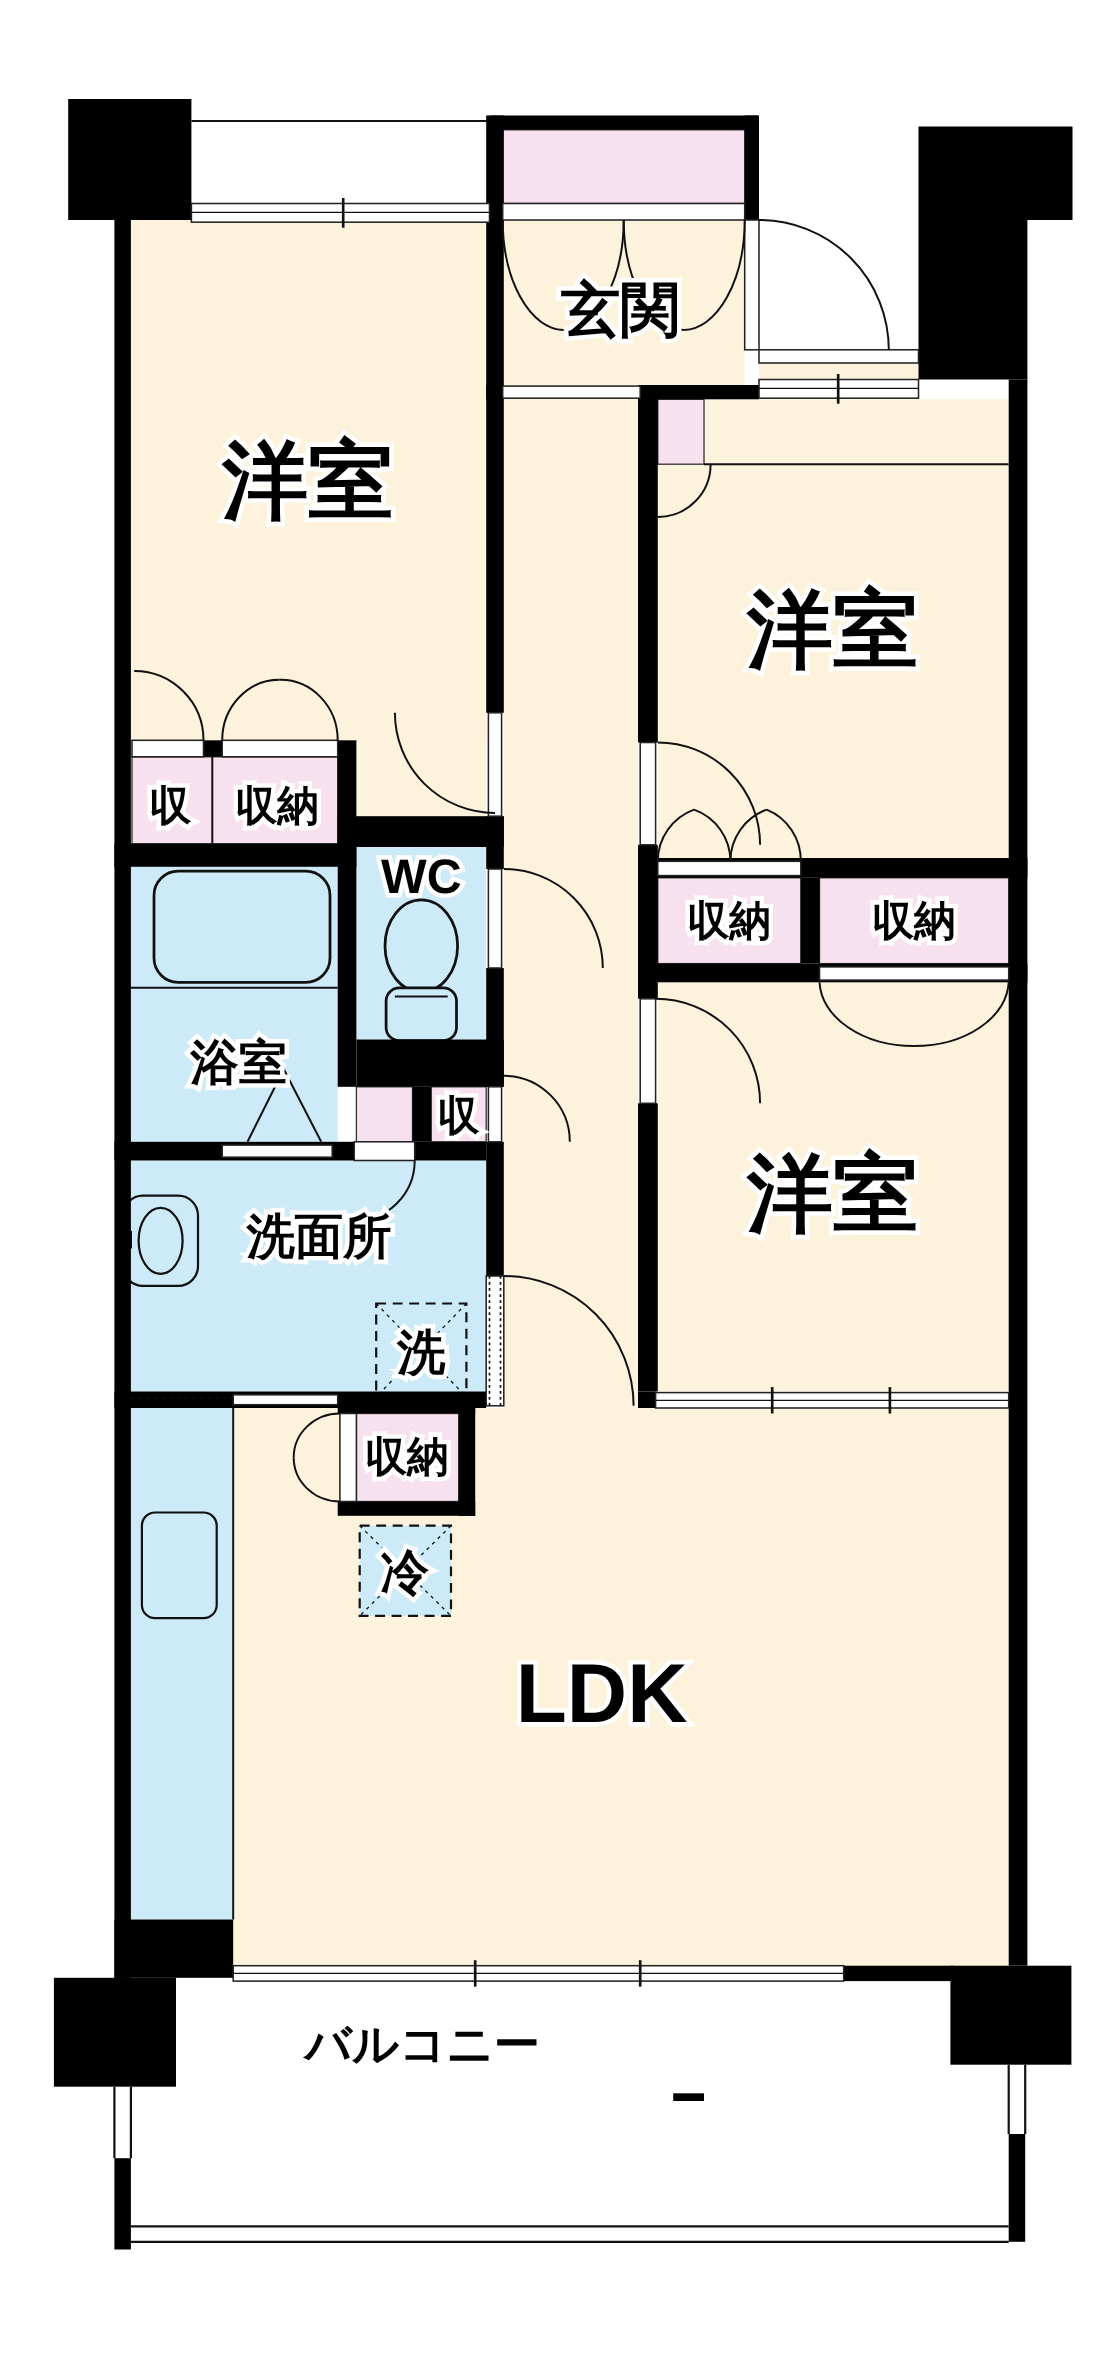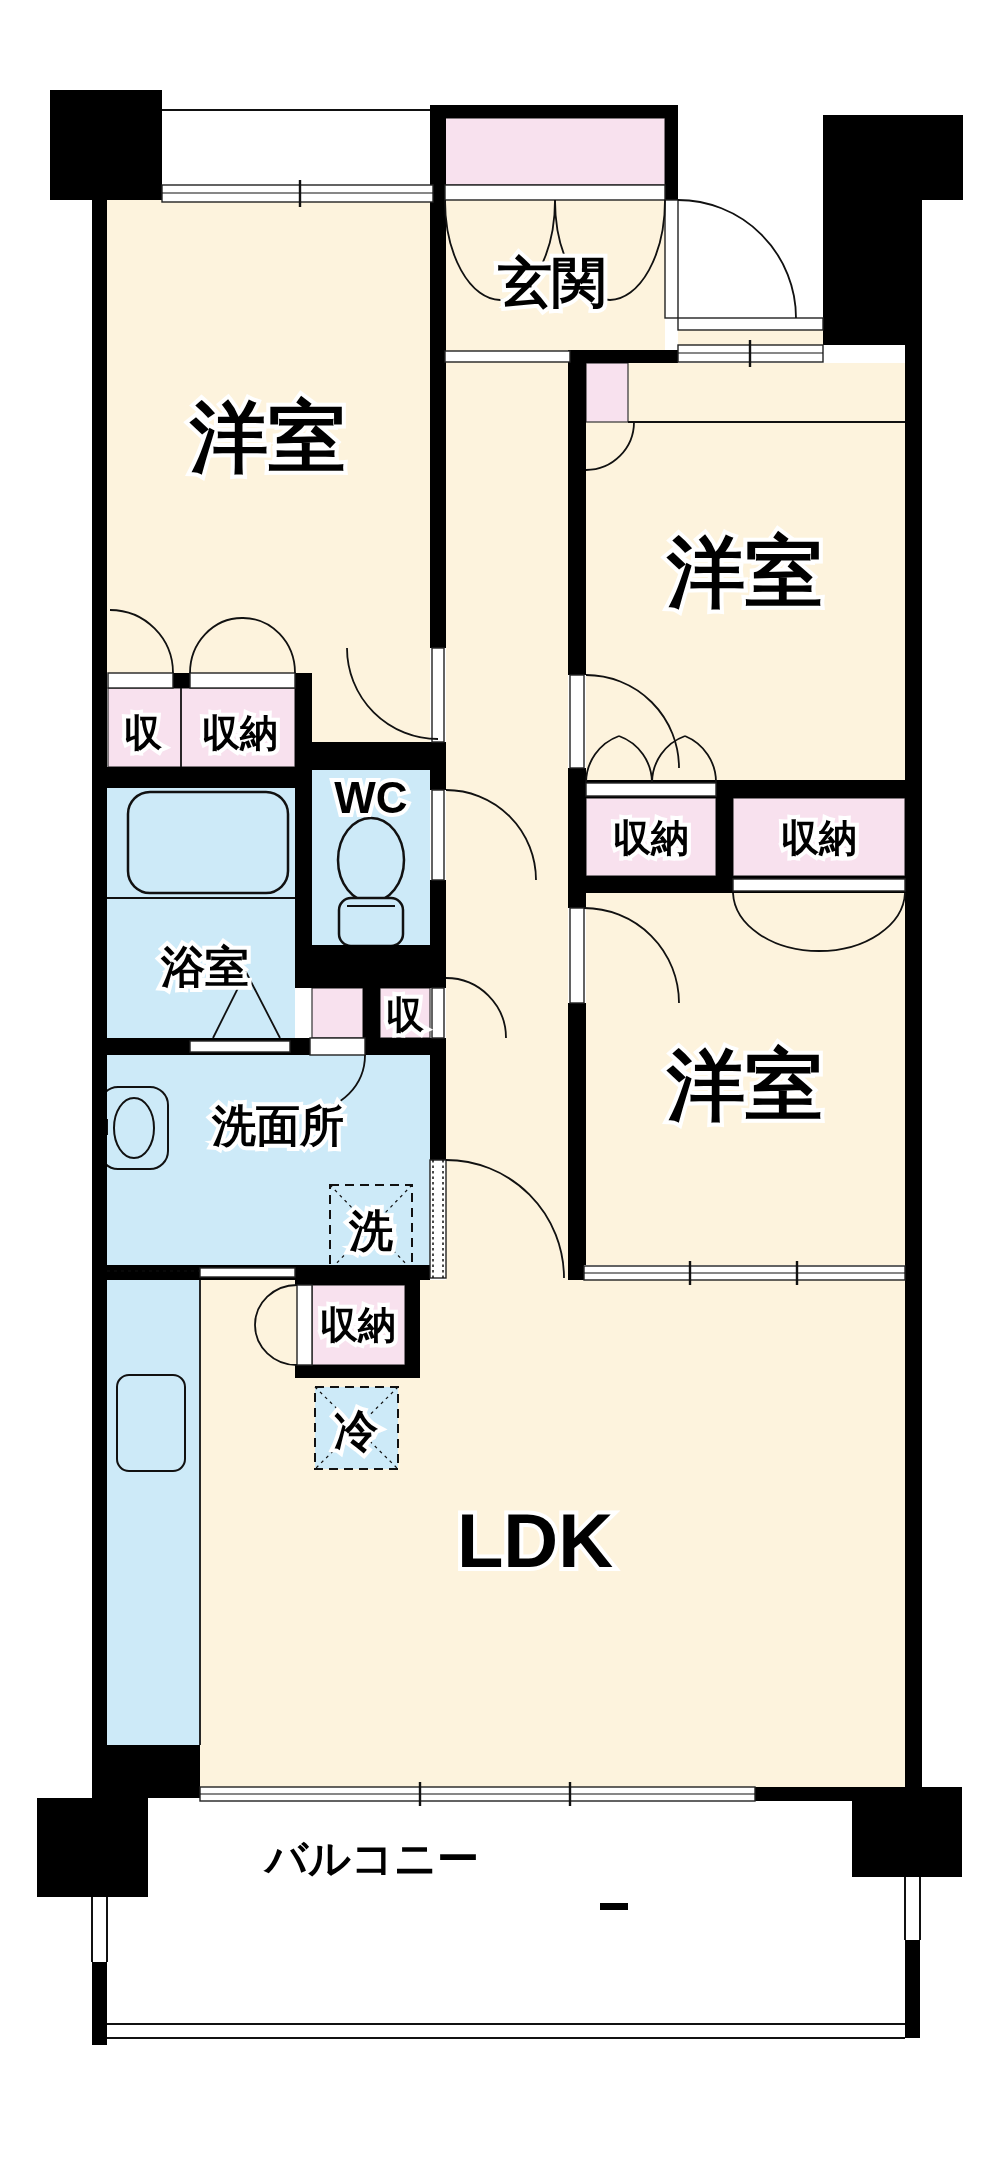--- a/index.html
+++ b/index.html
@@ -1,17 +1,17 @@
 <!DOCTYPE html>
 <html><head>
 <meta charset="utf-8">
 <style>
   html,body{margin:0;padding:0;background:#ffffff;}
   body{font-family:"Liberation Sans", sans-serif;}
-  .plan-wrap{width:912px;height:2158px;position:relative;background:#fff;}
+  .plan-wrap{width:912px;height:2158px;position:relative;background:#fff;padding-left:12px;}
   svg{display:block;}
   .wall{fill:#000000;stroke:none;}
   .floor{fill:#fdf3dd;stroke:none;}
   .wet{fill:#cdeaf8;stroke:none;}
   .pink{fill:#f8e1ee;stroke:#333;stroke-width:1.2;}
   .band{fill:#ffffff;stroke:#222;stroke-width:1.4;}
   .arc{fill:none;stroke:#111;stroke-width:1.8;}
   .thin{stroke:#111;stroke-width:1.8;fill:none;}
   .fixture{fill:#cdeaf8;stroke:#111;stroke-width:2.5;}
   .fixture2{fill:none;stroke:#111;stroke-width:2;}

